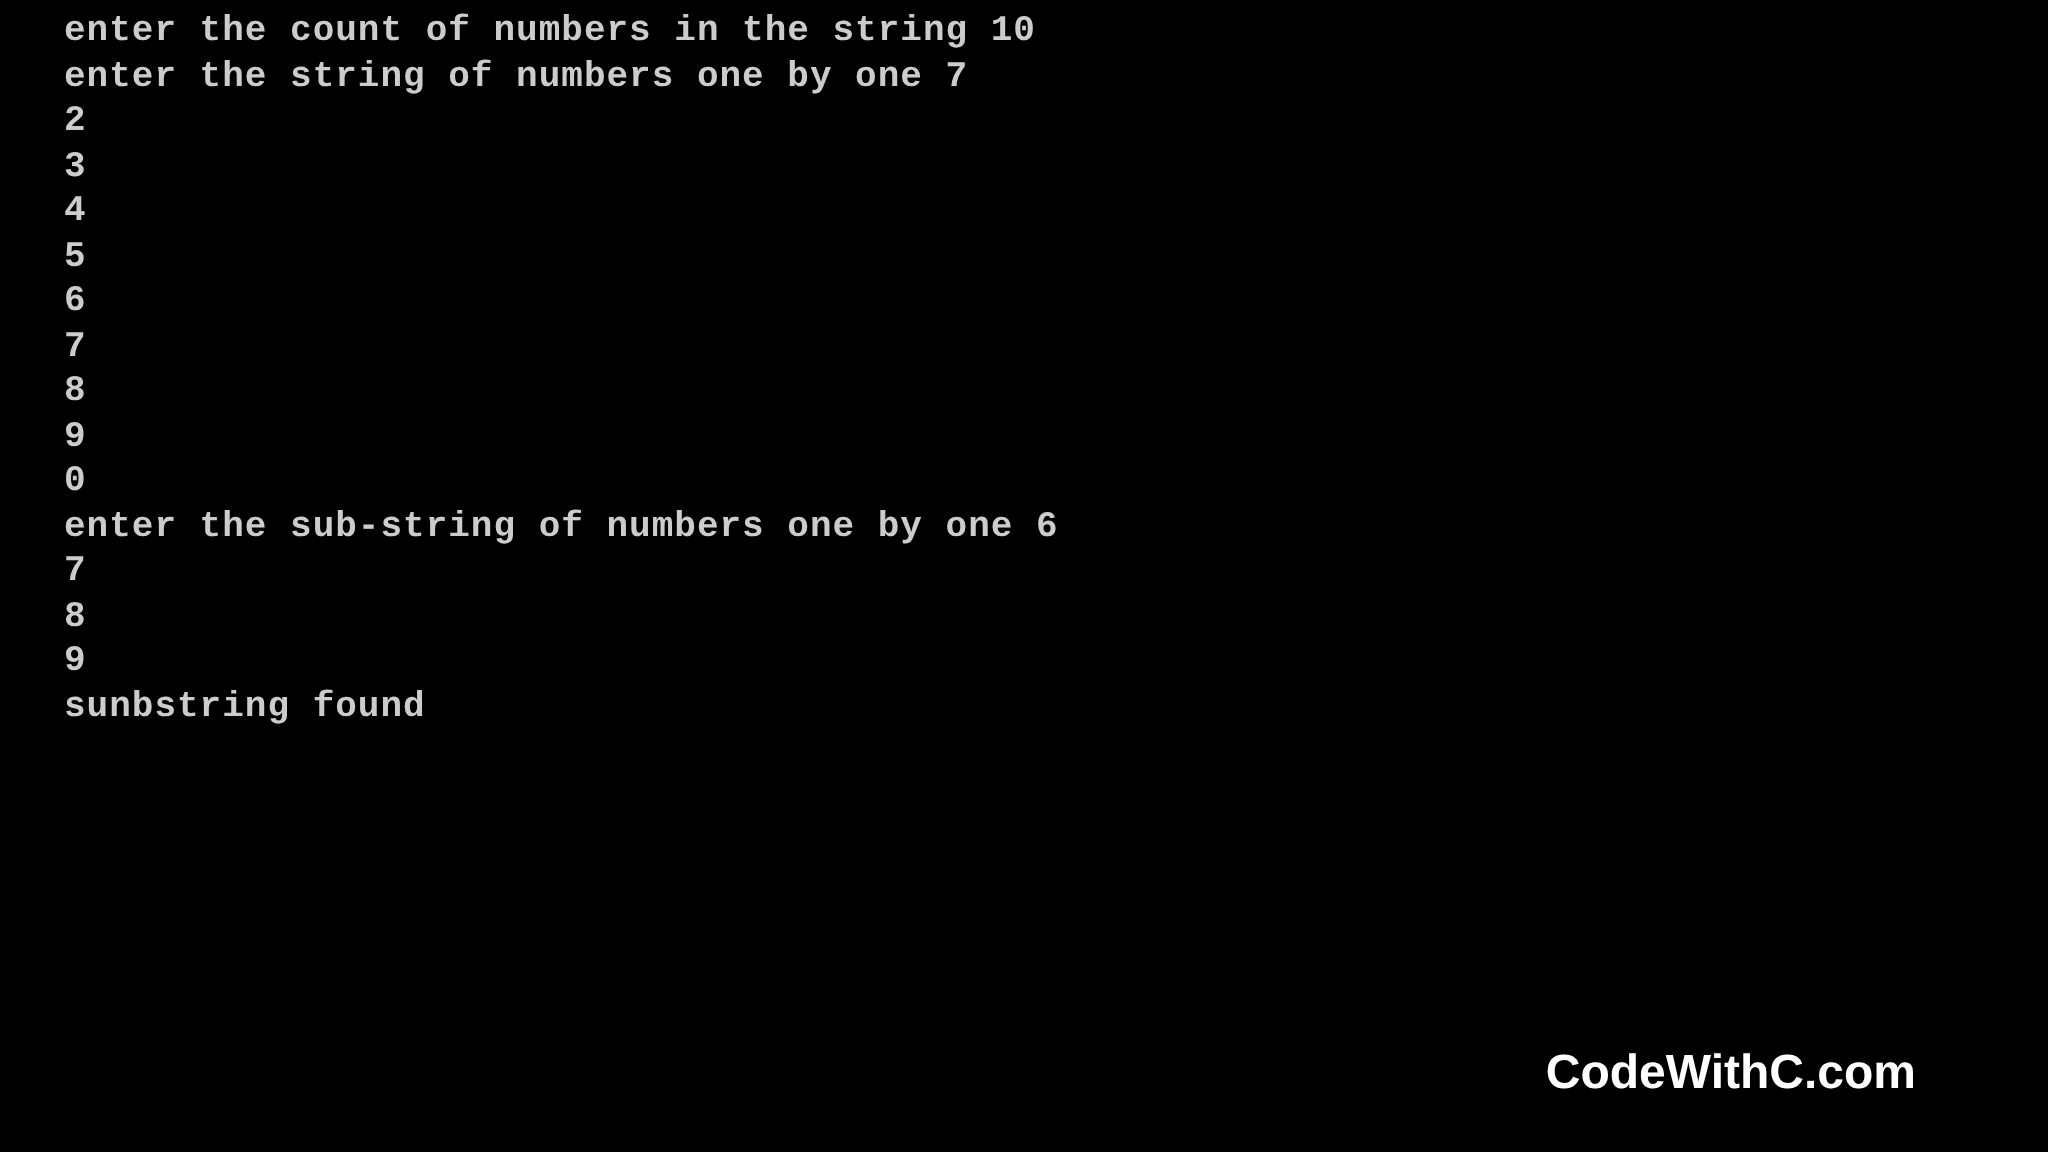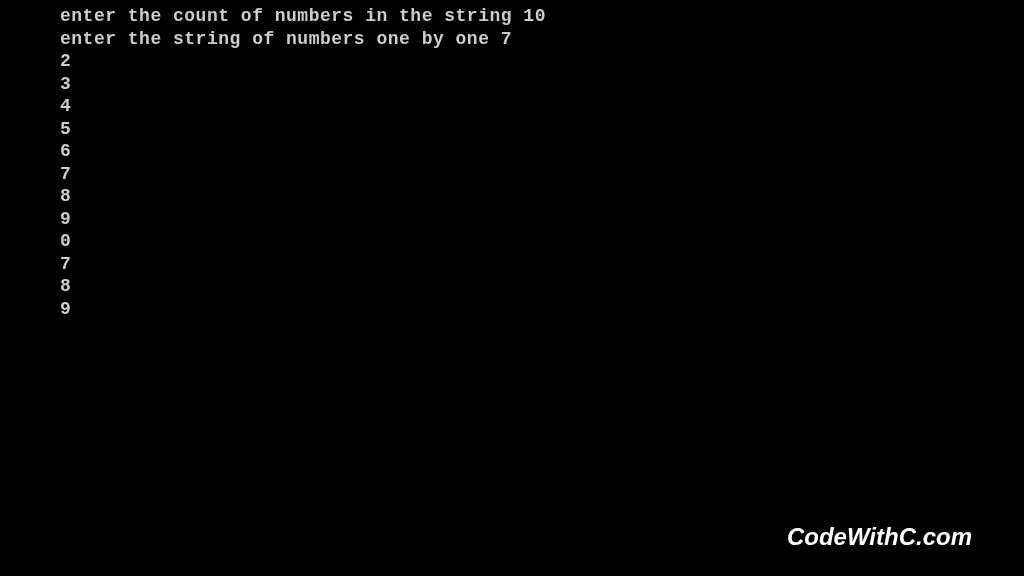--- a/index.html
+++ b/index.html
@@ -12,52 +12,53 @@
       height: 576px;
       background-color: #000000;
       font-family: 'Courier New', Courier, monospace;
       font-size: 18px;
       color: #cccccc;
       font-weight: bold;
       position: relative;
       overflow: hidden;
     }
     .terminal {
-      padding: 5px 0 0 60px;
+      padding: 5px 0 0 32px;
       line-height: 22.5px;
       letter-spacing: 0.5px;
     }
     .line {
       white-space: pre;
     }
     .watermark {
       position: absolute;
       bottom: 25px;
-      right: 52px;
+      right: 66px;
       font-family: Arial, Helvetica, sans-serif;
       font-size: 24px;
       font-weight: bold;
       color: #ffffff;
       letter-spacing: 0;
-      font-style: italic;
     }
   </style>
 </head>
 <body>
 
 <div class="terminal">
   <div class="line">enter the count of numbers in the string 10</div>
   <div class="line">enter the string of numbers one by one 7</div>
   <div class="line">2</div>
   <div class="line">3</div>
   <div class="line">4</div>
   <div class="line">5</div>
   <div class="line">6</div>
   <div class="line">7</div>
   <div class="line">8</div>
   <div class="line">9</div>
   <div class="line">0</div>
+  <div class="line">enter the sub-string of numbers one by one 6</div>
   <div class="line">7</div>
   <div class="line">8</div>
   <div class="line">9</div>
+  <div class="line">sunbstring found</div>
 </div>
 
 <div class="watermark">CodeWithC.com</div>
 
 </body></html>

